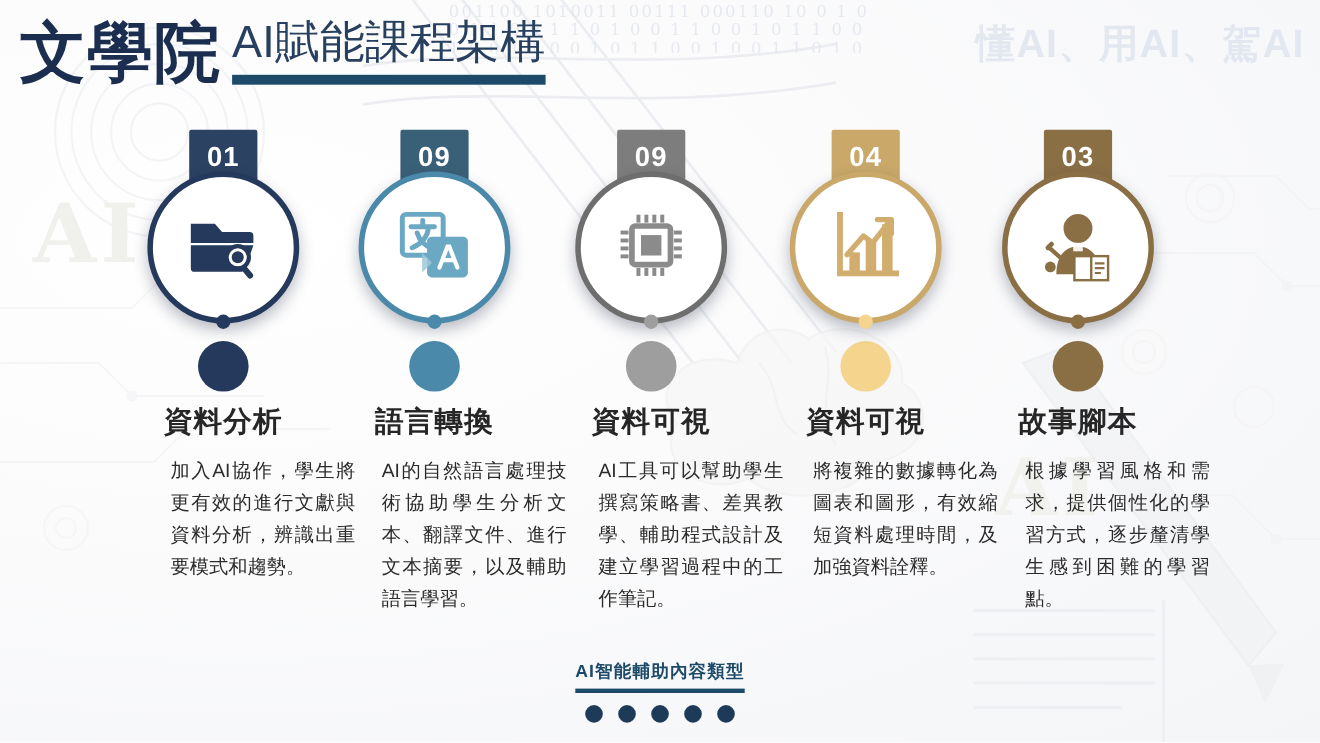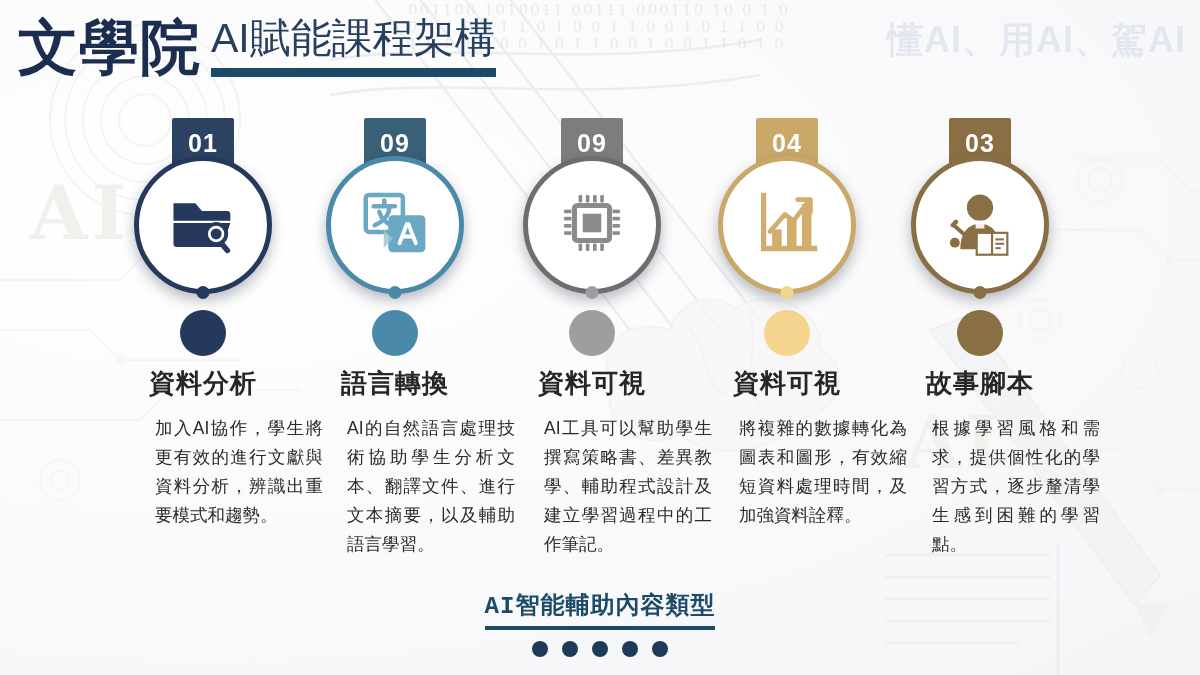--- a/index.html
+++ b/index.html
@@ -97,22 +97,22 @@
   }
   .body-text{
     position:absolute;left:50%;transform:translateX(-50%);top:296px;
     width:168px;text-align:justify;text-align-last:left;
     font-size:17.5px;line-height:29px;color:#2b2b2b;letter-spacing:0px;margin-left:36px;
   }
 
   
   #footer{position:absolute;left:0;bottom:18px;width:1200px;text-align:center;}
   #footer-label{
-    display:inline-block;font-size:24px;font-weight:700;color:#1d4a68;
-    letter-spacing:1px;padding-bottom:5px;border-bottom:4px solid #1d4a68;font-family:Liberation Mono, monospace;
+    display:inline-block;font-size:16px;font-weight:700;color:#1d4a68;
+    letter-spacing:1px;padding-bottom:5px;border-bottom:4px solid #1d4a68;
   }
   #footer-dots{margin-top:11px;display:flex;justify-content:center;gap:14px;}
   #footer-dots span{width:16px;height:16px;border-radius:50%;background:#1d3b58;display:block;}
 </style>
 </head>
 <body>
 
 <div id="slide">
 
   <div class="bg-layer bg-seal">

